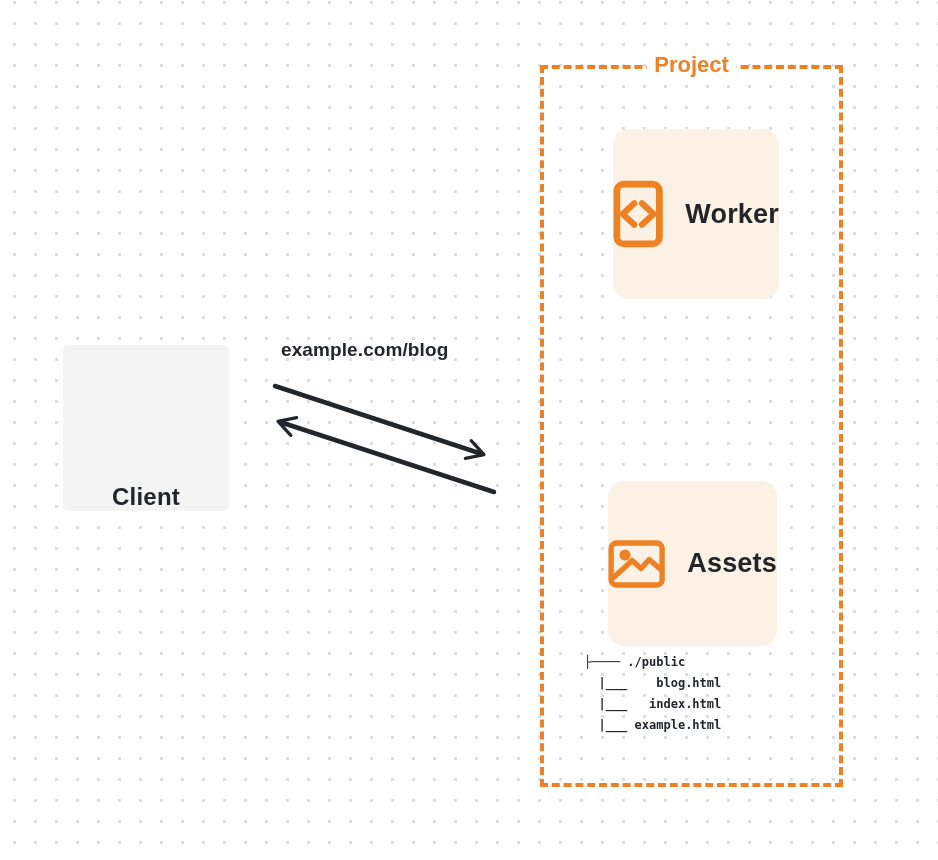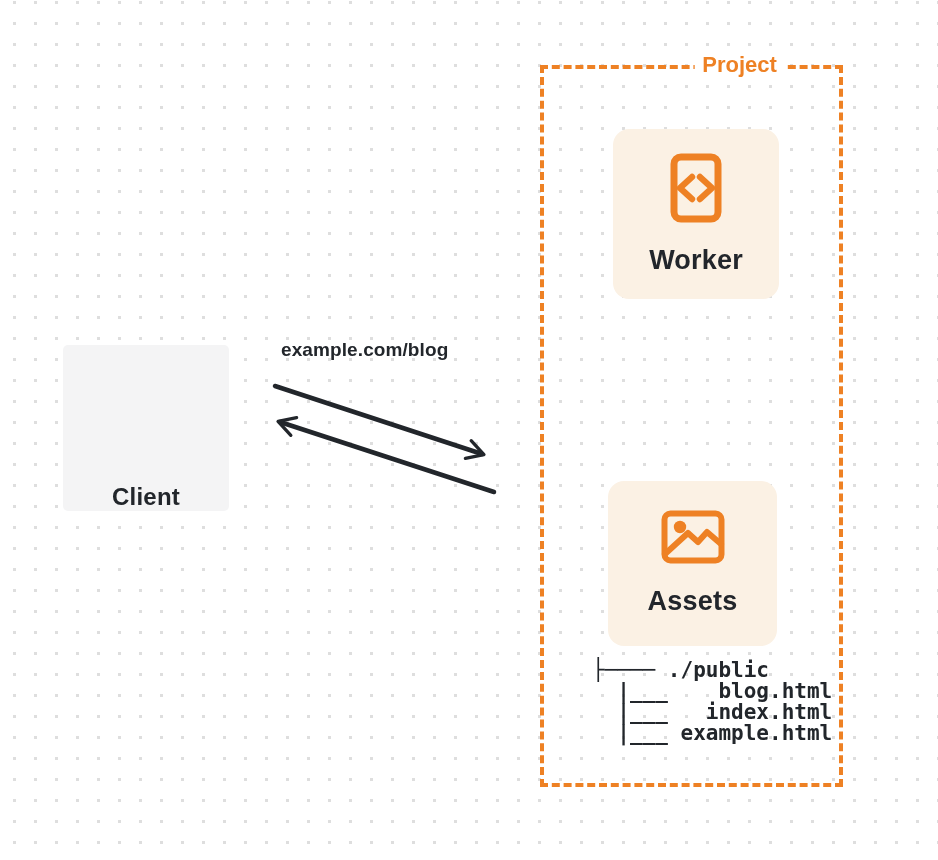--- a/index.html
+++ b/index.html
@@ -26,37 +26,37 @@
   }
   .arrows{position:absolute;left:0;top:0;pointer-events:none;}
   .arrows line{stroke:var(--ink,#22262b);stroke-width:4.5;stroke-linecap:round;}
   .project-box{
     position:absolute;left:540px;top:65px;width:303px;height:722px;
     box-sizing:border-box;border:4px dashed var(--accent,#ee8124);
   }
   .project-label{
     position:absolute;top:-17px;left:50%;transform:translateX(-50%);
     font-size:22px;font-weight:700;color:var(--accent,#ee8124);
-    background:#ffffff;padding:0 8px;line-height:26px;white-space:nowrap;margin-left:48px;
+    background:#ffffff;padding:0 8px;line-height:26px;white-space:nowrap;
   }
   .card{
     position:absolute;background:var(--card-bg,#fbf1e4);border-radius:16px;
-    display:flex;flex-direction:column;align-items:center;justify-content:center;
+    display:flex;flex-direction:row;align-items:center;justify-content:center;
     gap:22px;
   }
   .card.worker{left:69px;top:60px;width:166px;height:170px;}
   .card.assets{left:64px;top:412px;width:169px;height:165px;}
   .card .card-label{
     font-size:27px;font-weight:700;color:var(--ink,#22262b);letter-spacing:.2px;
   }
   .card .icon{display:block;}
   .file-tree{
-    position:absolute;left:40px;top:583px;margin:8px;
+    position:absolute;left:40px;top:583px;margin:0;
     font-family:"DejaVu Sans Mono","Liberation Mono",monospace;
-    font-size:21px;font-weight:600;line-height:21px;color:var(--ink,#22262b);
+    font-size:12px;font-weight:600;line-height:21px;color:var(--ink,#22262b);
   }
   .file-tree div{white-space:pre;}
 </style>
 </head>
 <body style="--accent: #ee8124; --card-bg: #fbf1e4; --client-bg: #f4f4f5; --ink: #22262b; --dot: #dedede;">
 
 <div class="client-box">
   <span class="label">Client</span>
 </div>
 

